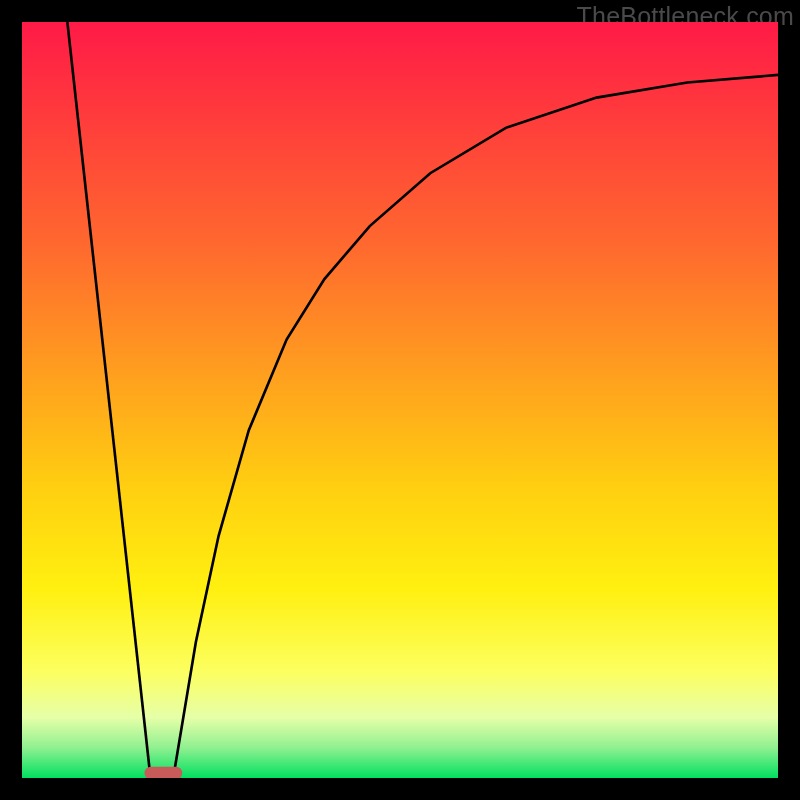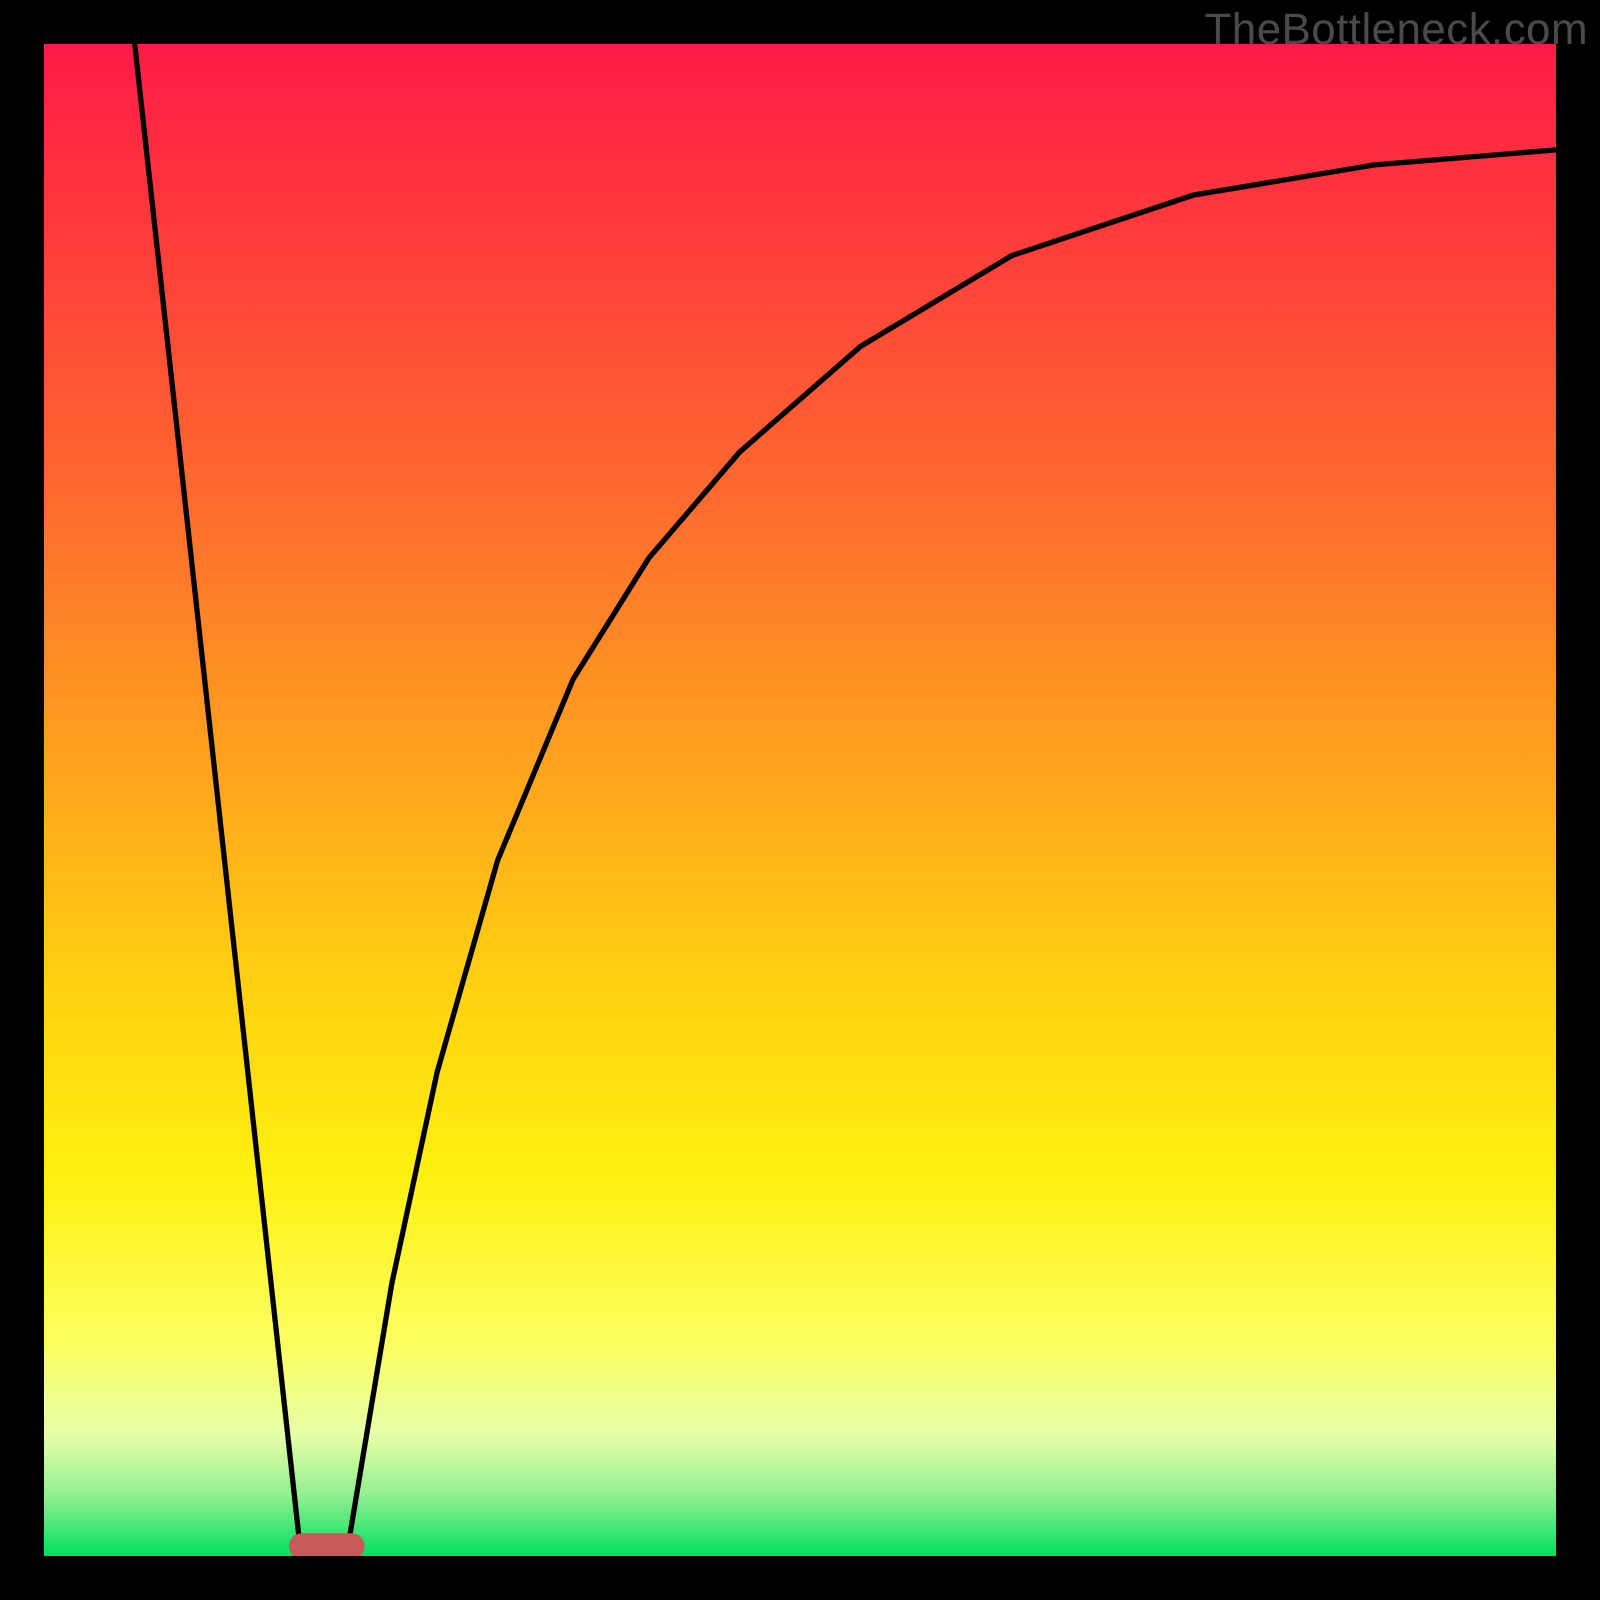--- a/index.html
+++ b/index.html
@@ -43,21 +43,21 @@
     top: 0;
     width: 756px;
     height: 756px;
     pointer-events: none;
   }
   .watermark {
     position: absolute;
     top: 2px;
     right: 6px;
     color: #4a4a4a;
-    font-size: 22px;
+    font-size: 25px;
     letter-spacing: 0.2px;
     font-weight: 400;
     user-select: none;
   }
 </style>
 </head>
 <body>
 
 <div class="chart-wrap">
 

